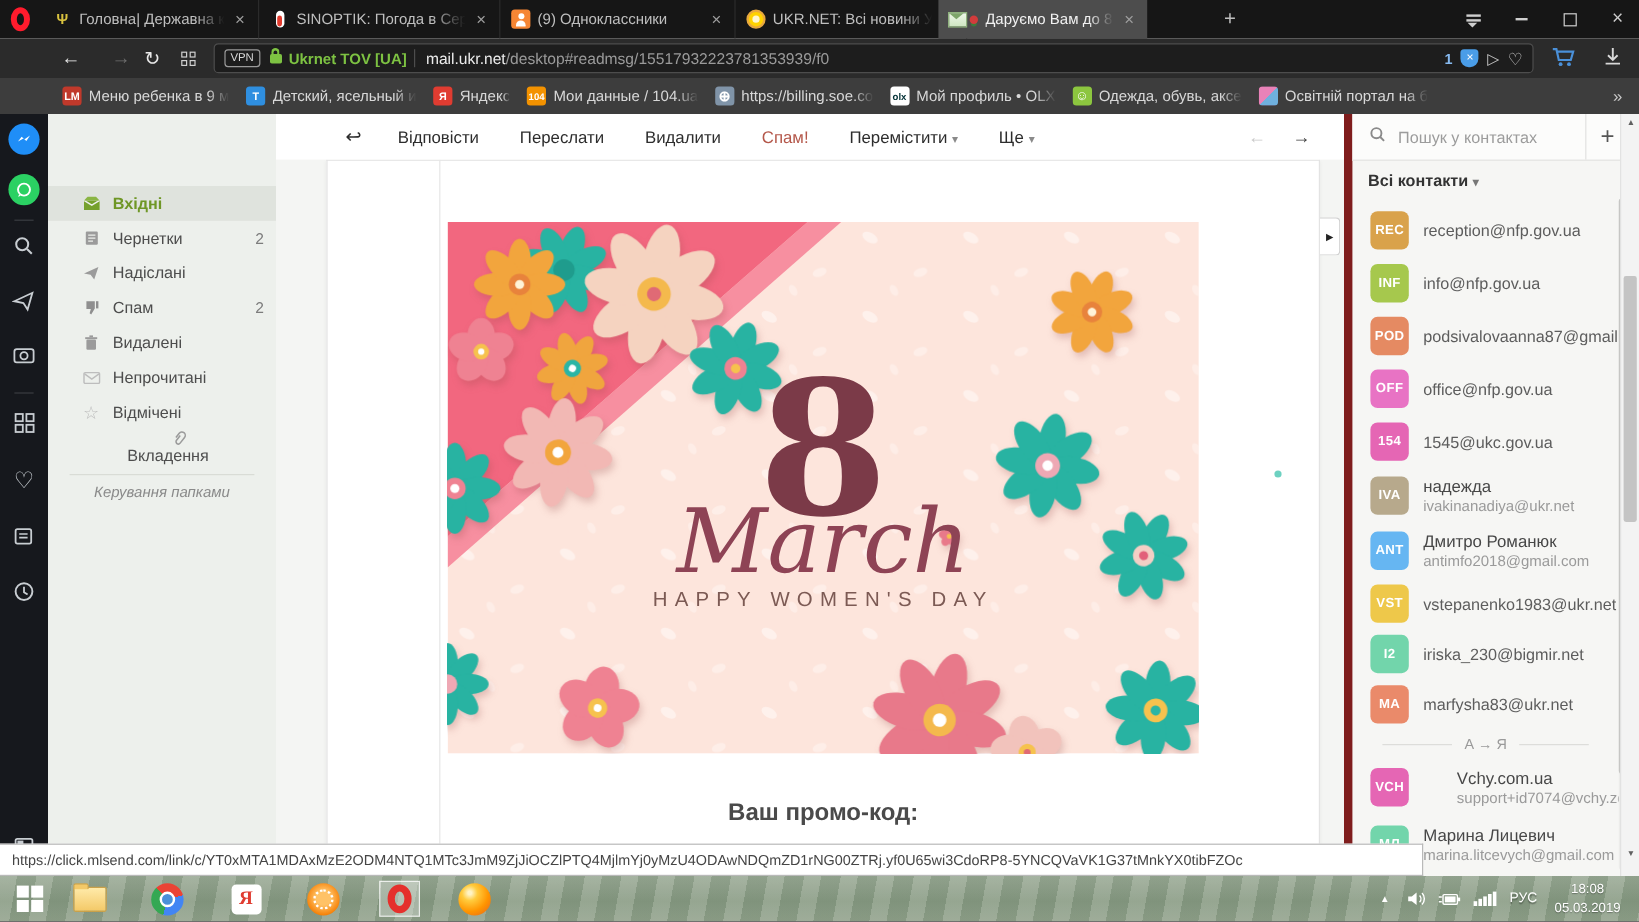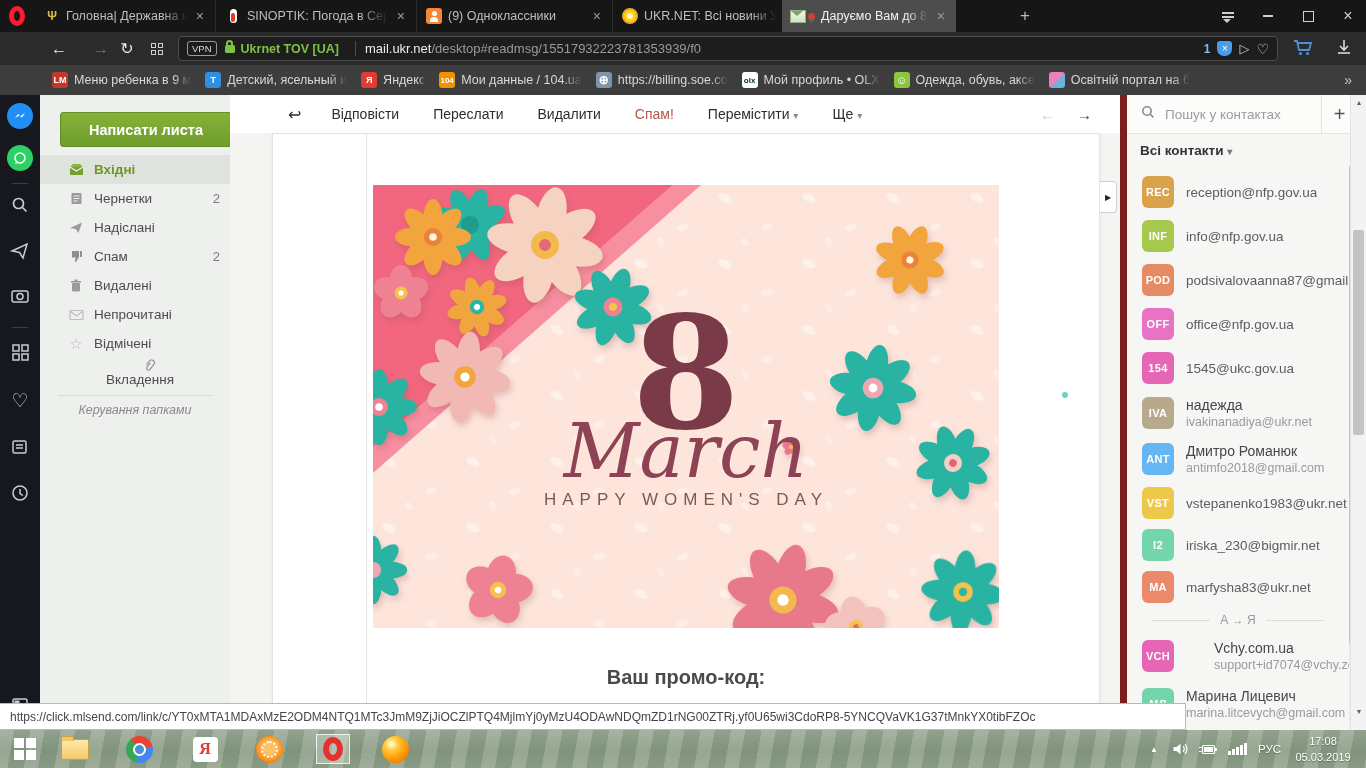--- a/index.html
+++ b/index.html
@@ -37,21 +37,21 @@
   
   .addressbar{position:absolute;left:0;top:32px;width:1366px;height:33px;background:#2b2b2b;}
   .navic{position:absolute;top:0;height:33px;display:flex;align-items:center;justify-content:center;width:30px;font-size:16px;color:#e8e8e8;}
   .navic.dim{color:#6f6f6f;}
   .griddots{display:grid;grid-template-columns:5px 5px;grid-gap:2px;}
   .griddots i{width:5px;height:5px;border:1.2px solid #d0d0d0;box-sizing:border-box;}
   .urlfield{position:absolute;left:178px;top:4px;width:1100px;height:25px;background:#1d1d1d;border:1px solid #4d4d4d;border-radius:4px;box-sizing:border-box;display:flex;align-items:center;padding:0 8px;}
   .vpn-badge{border:1px solid #9a9a9a;border-radius:3px;color:#d8d8d8;font-size:9.5px;padding:1px 4px;margin-right:8px;}
   .lockic{width:10px;height:8px;background:#7dc242;border-radius:1.5px;position:relative;margin-right:6px;}
   .lockic::before{content:"";position:absolute;left:1.5px;top:-5px;width:7px;height:6px;border:2px solid #7dc242;border-bottom:none;border-radius:4px 4px 0 0;box-sizing:border-box;}
-  .identity{color:#7dc242;font-weight:bold;font-size:12.5px;margin-right:16px;}
+  .identity{color:#7dc242;font-weight:bold;font-size:12.5px;margin-right:6px;}
   .urlsep{width:1px;height:15px;background:#4d4d4d;margin-right:9px;}
   .urldomain{color:#ececec;font-size:13px;}
   .urlpath{color:#9a9a9a;font-size:13px;}
   .urlright{position:absolute;right:8px;top:0;height:23px;display:flex;align-items:center;gap:7px;}
   .blockcount{color:#86b9ef;font-size:12px;font-weight:bold;}
   .shieldic{width:15px;height:15px;background:#4a9de8;border-radius:3px 3px 7px 7px;color:#fff;font-size:10px;display:flex;align-items:center;justify-content:center;}
   .flowic{color:#c9c9c9;font-size:13px;}
   .heartic{color:#c9c9c9;font-size:14px;}
   .cartic,.dlic{position:absolute;top:5px;}
 
@@ -339,21 +339,20 @@
     </div>
     <div class="ric" style="top:600px;">
       <svg width="20" height="20" viewBox="0 0 20 20">
           <rect x="3" y="4" width="14" height="12" rx="1.5" fill="none" stroke="#c8cdd2" stroke-width="1.5"></rect>
           <rect x="4.5" y="5.5" width="5" height="9" fill="#c8cdd2"></rect>
         </svg>
     </div>
   </div>
 
   <div class="mside">
-    <div class="compose">Написати листа</div>
 
     <div class="folder active" style="top:60px;">
       <span class="ficon">
         <svg width="15" height="13" viewBox="0 0 15 13">
             <path d="M1 4h13v8H1z" fill="#76a12d"></path>
             <path d="M1 4l6.5 4L14 4" stroke="#edf0ec" stroke-width="1.2" fill="none"></path>
             <path d="M4 1h7l3 3H1z" fill="#8ab544"></path>
           </svg>
       </span>
       <span class="flabel">Вхідні</span>
@@ -672,18 +671,18 @@
       <span class="sigbars">
         <i style="height:4px;"></i>
           <i style="height:6px;"></i>
           <i style="height:8px;"></i>
           <i style="height:10px;"></i>
           <i style="height:12px;"></i>
       </span>
     </div>
     <div class="tray tray-lang" style="left:1258px;">РУС</div>
     <div class="clock">
-      <div>17:08</div>
+      <div>18:08</div>
       <div>05.03.2019</div>
     </div>
   </div>
 
 </div>
 
 </body></html>

